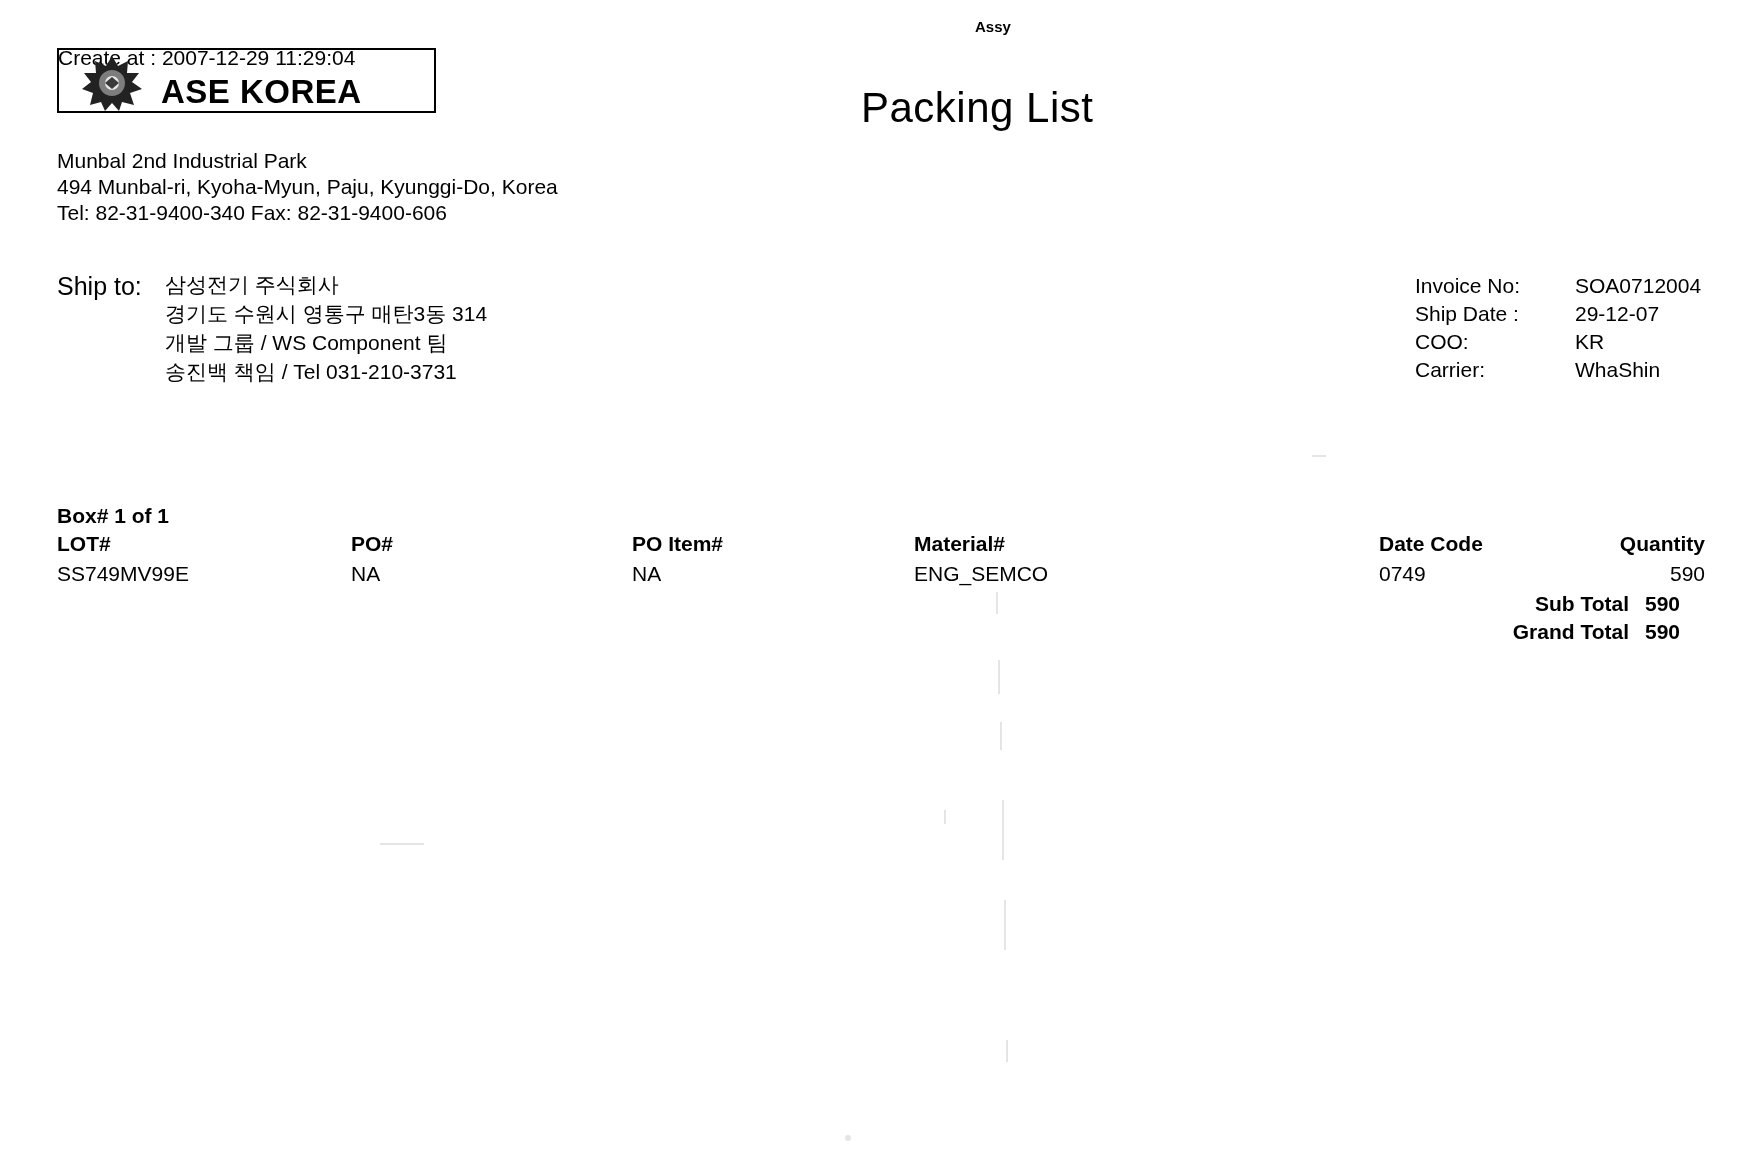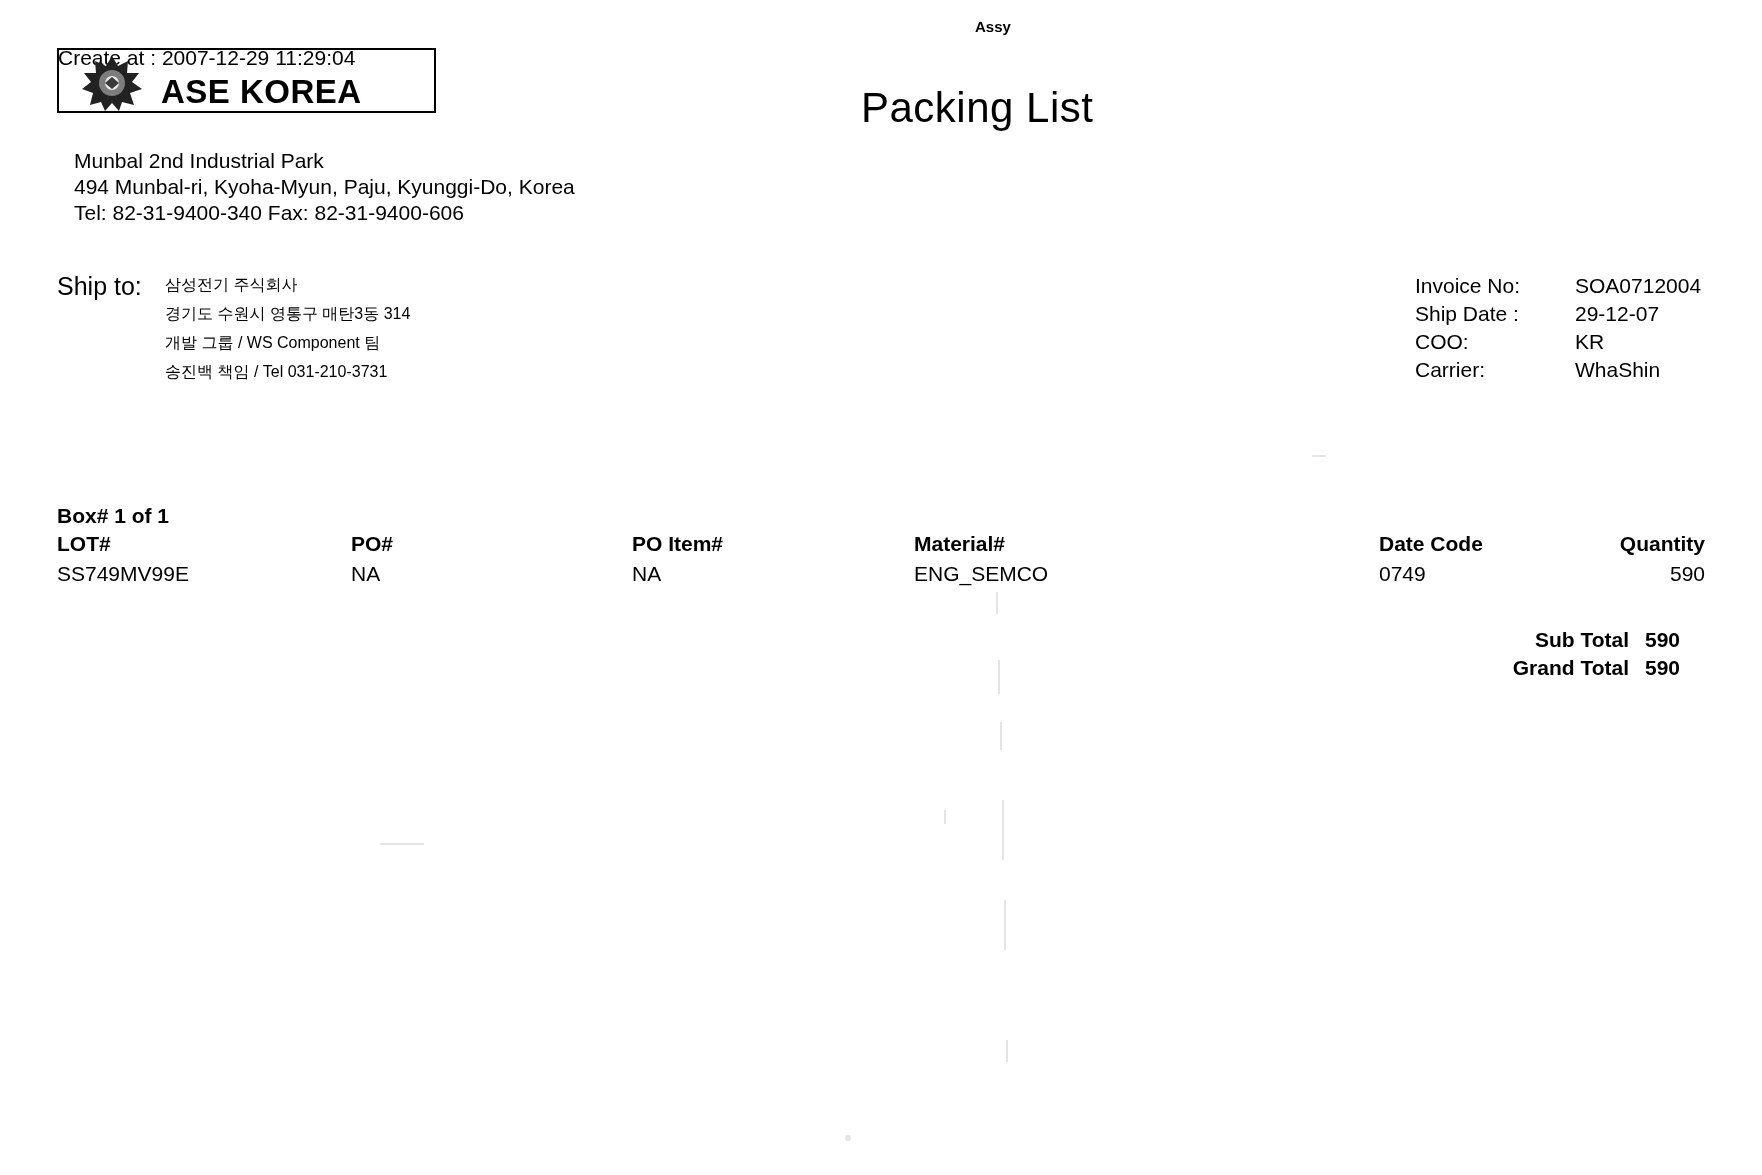--- a/index.html
+++ b/index.html
@@ -51,21 +51,21 @@
   .logo-mark svg { display: block; }
   .logo-text {
     font-size: 33px;
     font-weight: bold;
     letter-spacing: 0.5px;
     margin-left: 18px;
     white-space: nowrap;
   }
   .addr {
     position: absolute;
-    left: 74px;
+    left: 57px;
     top: 148px;
     font-size: 21px;
     line-height: 26px;
     white-space: nowrap;
   }
 
   .assy {
     position: absolute;
     left: 975px;
     top: 18px;
@@ -85,21 +85,21 @@
   .shipto-label {
     position: absolute;
     left: 57px;
     top: 272px;
     font-size: 25px;
   }
   .shipto-lines {
     position: absolute;
     left: 165px;
     top: 270px;
-    font-size: 16px;
+    font-size: 21px;
     line-height: 29px;
     white-space: nowrap;
   }
 
   
   .meta {
     position: absolute;
     left: 1415px;
     top: 272px;
     font-size: 21px;
@@ -138,21 +138,20 @@
   .c-date  { position: absolute; left: 1322px; }
   .c-qty   { position: absolute; right: 0px; text-align: right; }
 
   .totals {
     position: absolute;
     left: 57px;
     top: 592px;
     width: 1648px;
     font-size: 21px;
     font-weight: bold;
-    margin-top: 36px;
   }
   .tot-row {
     position: relative;
     height: 28px;
   }
   .tot-label {
     position: absolute;
     right: 76px;
     text-align: right;
     white-space: nowrap;

